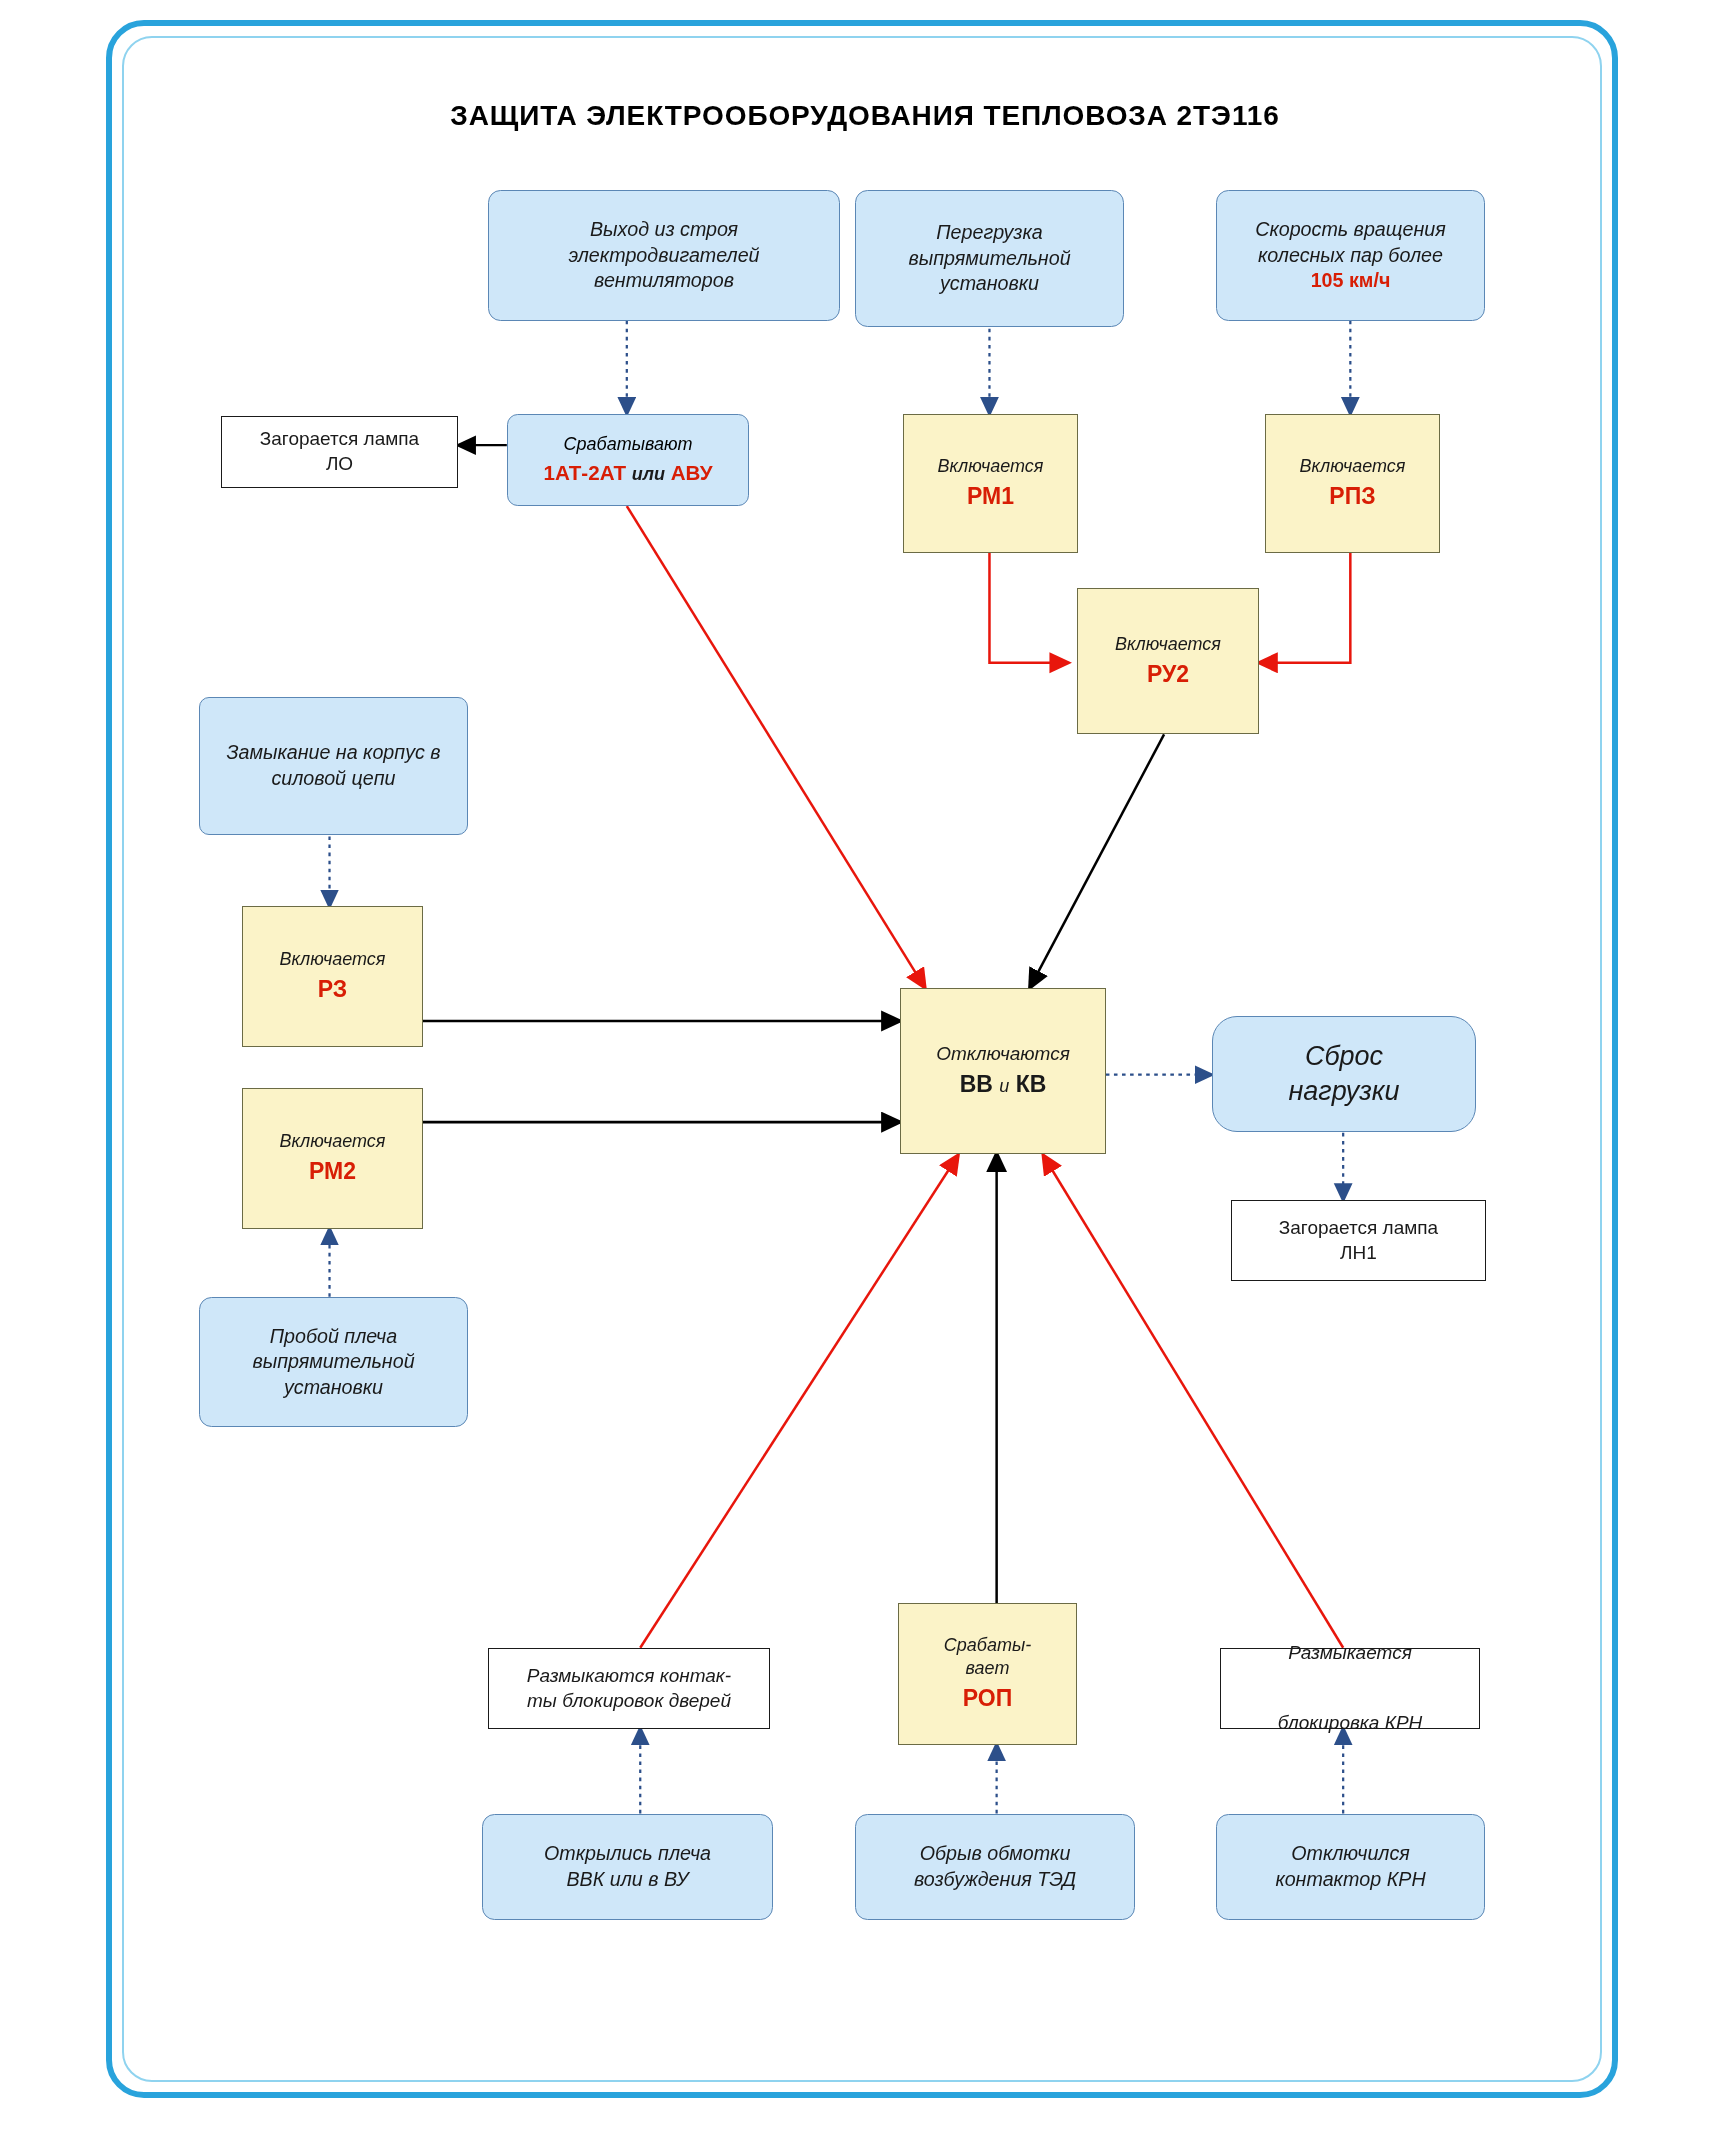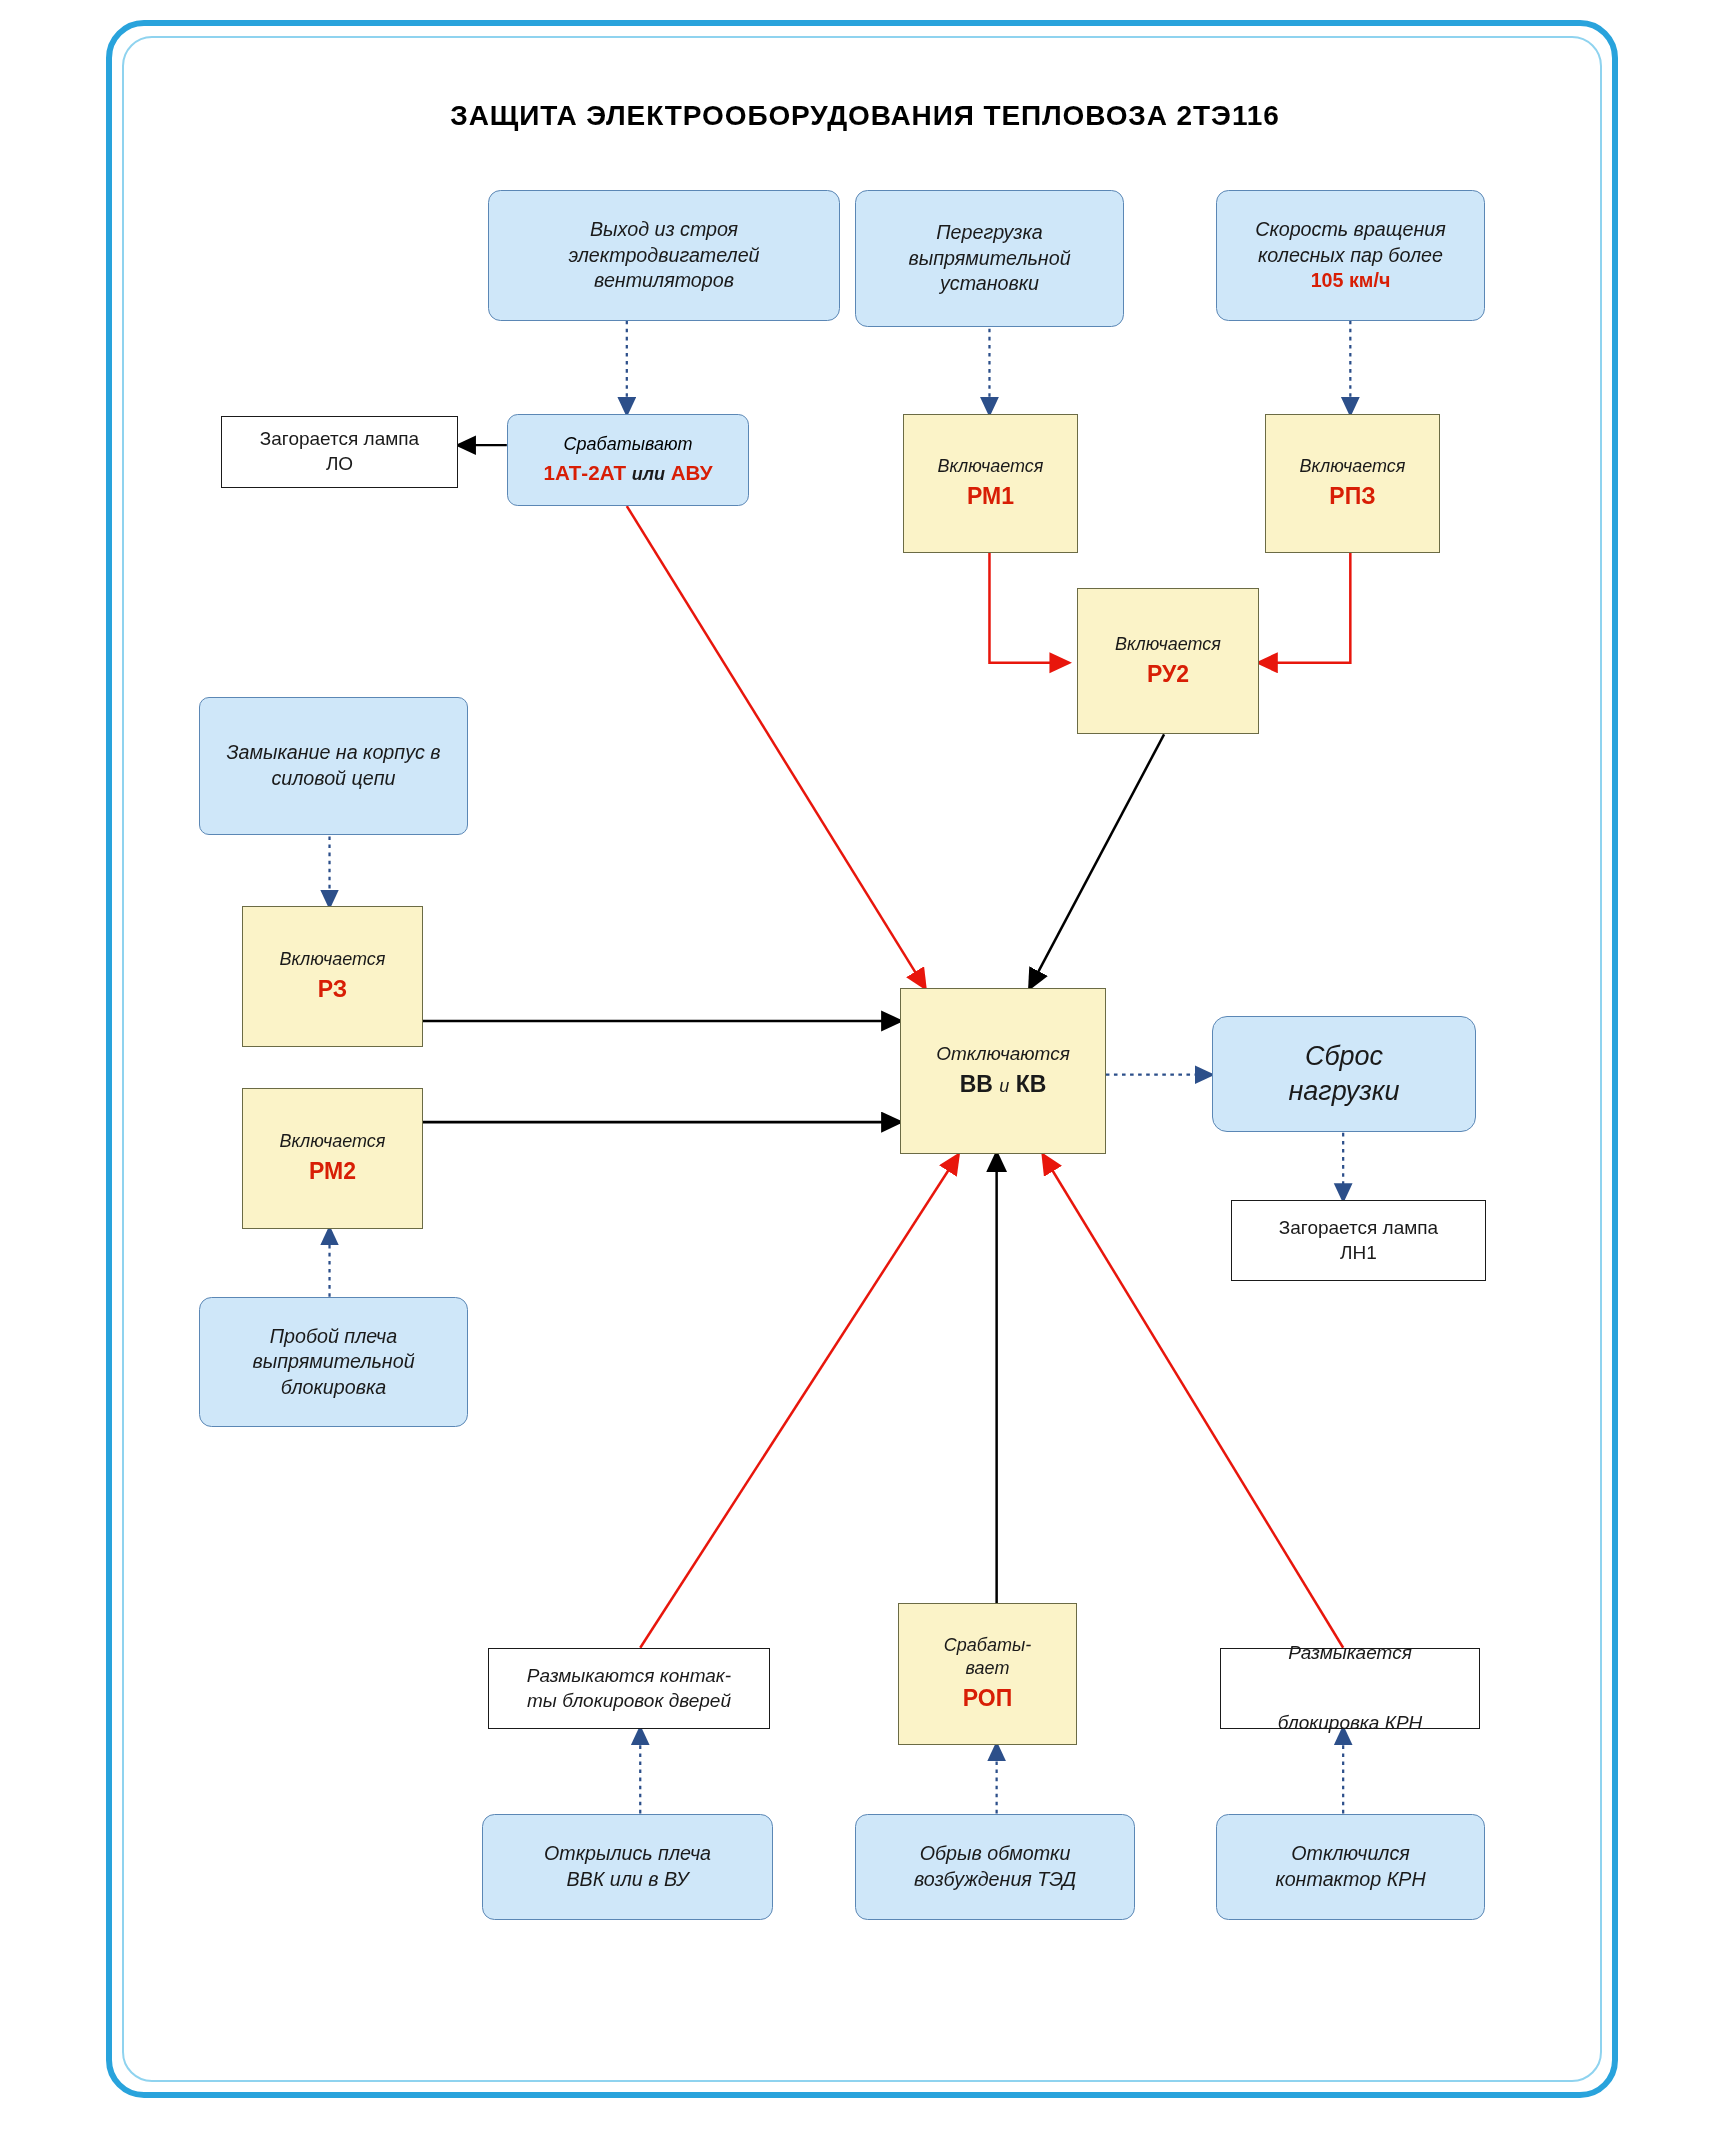--- a/index.html
+++ b/index.html
@@ -137,21 +137,21 @@
     color: #1a1a1a;
     padding: 3.6px 7.2px;
   }
   
   .result .lead { font-style: italic; font-size: 19px; }
   .result .code { font-weight: bold; font-size: 23px; color: #1a1a1a; margin-top: 2.7px; }
   .result .code .small { font-style: italic; font-weight: normal; font-size: 18px; }
   .reset {
     background: #cfe7f9;
     border: 1.3px solid #5b87b5;
-    border-radius: 15px;
+    border-radius: 25px;
     font-style: italic;
     font-size: 27px;
     color: #1a1a1a;
   }
   .bold-red { color: #d81e05; font-weight: bold; font-style: normal; }
 </style>
 </head>
 <body>
 
 <div id="page">
@@ -263,21 +263,21 @@
     <span class="lead">Включается</span>
     <span class="code">РЗ</span>
   </div>
 
   <div class="node relay" style="left:242px; top:1088px; width:181px; height:141px;">
     <span class="lead">Включается</span>
     <span class="code">РМ2</span>
   </div>
 
   <div class="node cause" style="left:199px; top:1297px; width:269px; height:130px;">
-    <span>Пробой плеча выпрямительной блокировка</span>
+    <span>Пробой плеча выпрямительной установки</span>
   </div>
 
   <div class="node relay result" style="left:900px; top:988px; width:206px; height:166px;">
     <span class="lead">Отключаются</span>
     <span class="code">
       <span>ВВ</span>
       <span class="small">и</span>
       <span>КВ</span>
     </span>
   </div>

